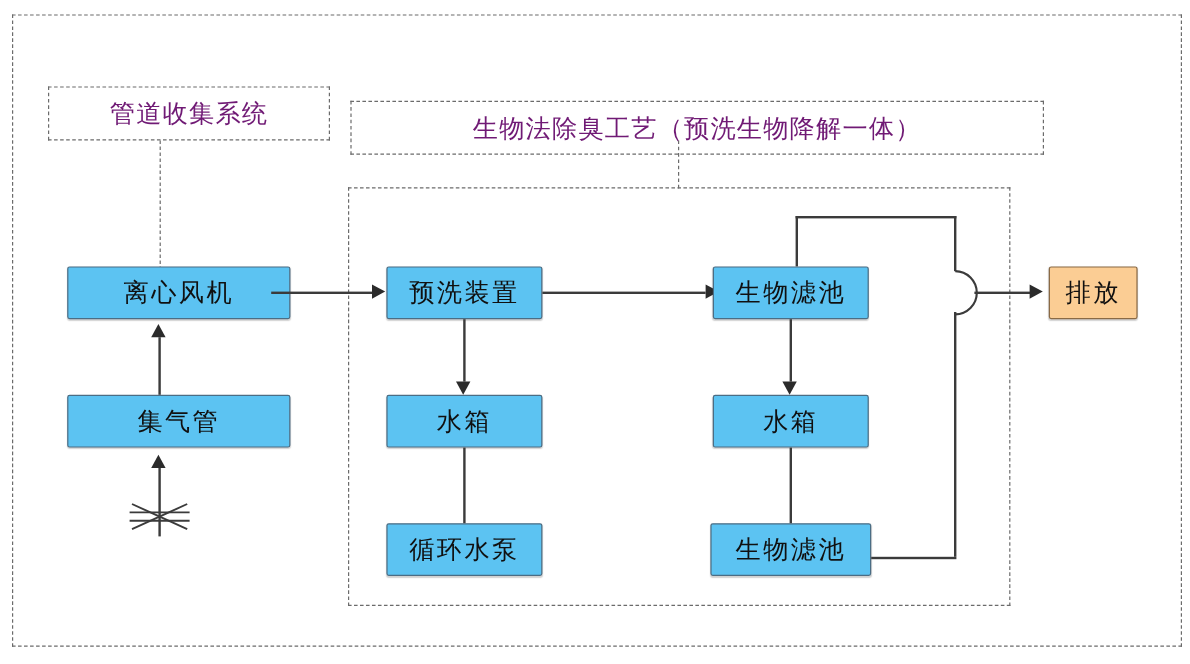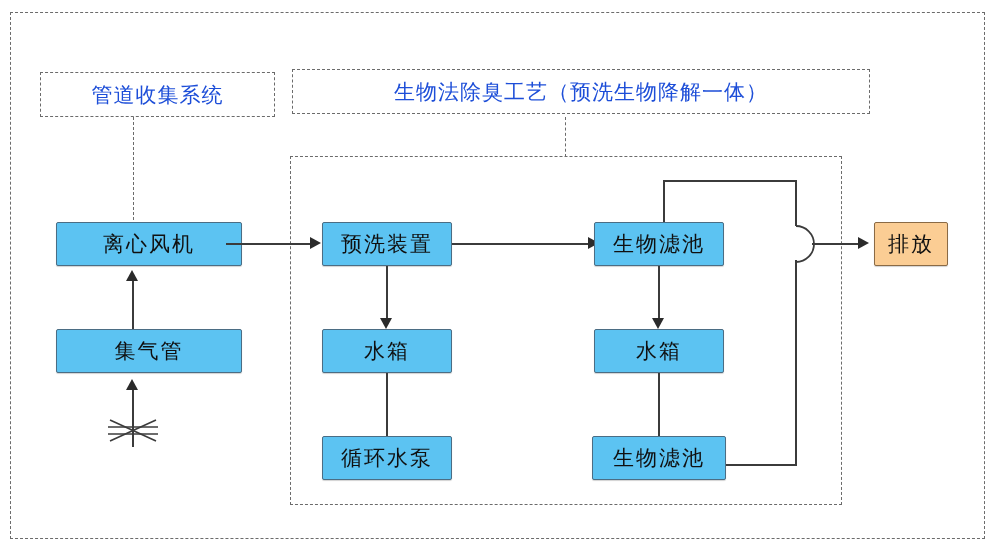--- a/index.html
+++ b/index.html
@@ -22,21 +22,21 @@
     box-sizing:border-box;
   }
   .labelbox{
     position:absolute;
     border:1.6px dashed #6b6b6b;
     box-sizing:border-box;
     background:#ffffff;
     display:flex;
     align-items:center;
     justify-content:center;
-    color:#1d4ed8;
+    color:#701a75;
     letter-spacing:1px;
   }
   .labelbox.lb-left{font-size:21px;}
   .labelbox.lb-right{font-size:21px;}
   
   .node{
     position:absolute;
     box-sizing:border-box;
     display:flex;
     align-items:center;
@@ -84,21 +84,21 @@
 <div id="stage">
 
   <div class="dashframe" style="left:10px;top:12px;width:975px;height:527px;"></div>
 
   <div class="dashframe" style="left:290px;top:156px;width:552px;height:349px;"></div>
 
   <div class="labelbox lb-left" style="left:40px;top:72px;width:235px;height:45px;">
     <span>管道收集系统</span>
   </div>
 
-  <div class="labelbox lb-right" style="left:292px;top:69px;width:578px;height:45px;">
+  <div class="labelbox lb-right" style="left:292px;top:84px;width:578px;height:45px;">
     <span>生物法除臭工艺（预洗生物降解一体）</span>
   </div>
 
   <div class="dln" style="left:133px;top:117px;height:118px;"></div>
 
   <div class="dln" style="left:565px;top:117px;height:40px;"></div>
 
   <div class="node blue" style="left:40px;top:222px;width:186px;height:44px;margin-left:16px;">
     <span>离心风机</span>
   </div>

